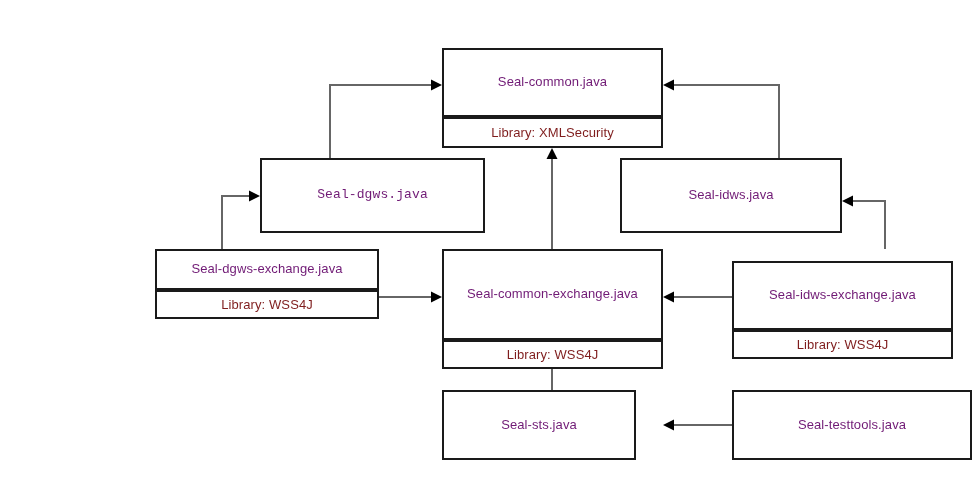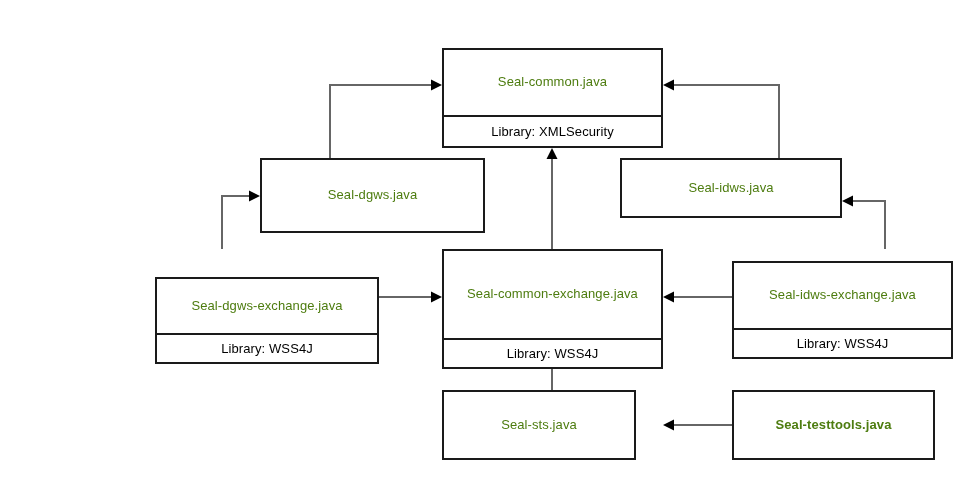--- a/index.html
+++ b/index.html
@@ -36,35 +36,35 @@
     flex-direction: column;
     z-index: 2;
   }
   .node-title {
     flex: 1 1 auto;
     display: flex;
     align-items: center;
     justify-content: center;
     text-align: center;
     font-size: 13px;
-    color: #4d7c0f;
+    color: #701a75;
     line-height: 1.25;
     padding: 2px 6px;
     box-sizing: border-box;
     letter-spacing: 0.1px;
   }
   .node-lib {
     flex: 0 0 auto;
-    border-top: 2px solid #6d28d9;
+    border-top: 4px solid #6d28d9;
     display: flex;
     align-items: center;
     justify-content: center;
     text-align: center;
     font-size: 13px;
-    color: #000000;
+    color: #7f1d1d;
     box-sizing: border-box;
     letter-spacing: 0.1px;
   }
   .edge-line {
     stroke: #666666;
     stroke-width: 2;
     fill: none;
   }
   .edge-head {
     fill: #000000;
@@ -113,39 +113,39 @@
         <polyline class="edge-line" points="732,425 667,425" stroke="#666666"></polyline>
         <path class="edge-head" d="M663,425 L674,419.5 L674,430.5 Z" fill="#000000"></path>
       </g>
     </svg>
 
   <div id="nodes">
       <div class="node" style="left: 442px; top: 48px; width: 221px; height: 100px; border-color: rgb(26, 26, 26);">
         <div class="node-title">Seal-common.java</div>
         <div class="node-lib" style="height: 31px; border-top-color: rgb(26, 26, 26);">Library: XMLSecurity</div>
       </div>
-      <div class="node" style="left: 260px; top: 158px; width: 225px; height: 75px; border-color: rgb(26, 26, 26);">
+      <div class="node" style="left: 260px; top: 158px; width: 225px; height: 75px; border-color: rgb(26, 26, 26); font-family: Liberation Mono, monospace;">
         <div class="node-title">Seal-dgws.java</div>
       </div>
-      <div class="node" style="left: 620px; top: 158px; width: 222px; height: 60px; border-color: rgb(26, 26, 26);">
+      <div class="node" style="left: 620px; top: 158px; width: 222px; height: 75px; border-color: rgb(26, 26, 26);">
         <div class="node-title">Seal-idws.java</div>
       </div>
-      <div class="node" style="left: 155px; top: 249px; width: 224px; height: 87px; border-color: rgb(26, 26, 26); margin-top: 28px;">
+      <div class="node" style="left: 155px; top: 249px; width: 224px; height: 70px; border-color: rgb(26, 26, 26);">
         <div class="node-title">Seal-dgws-exchange.java</div>
         <div class="node-lib" style="height: 29px; border-top-color: rgb(26, 26, 26);">Library: WSS4J</div>
       </div>
       <div class="node" style="left: 442px; top: 249px; width: 221px; height: 120px; border-color: rgb(26, 26, 26);">
         <div class="node-title">Seal-common-exchange.java</div>
         <div class="node-lib" style="height: 29px; border-top-color: rgb(26, 26, 26);">Library: WSS4J</div>
       </div>
       <div class="node" style="left: 732px; top: 249px; width: 221px; height: 98px; border-color: rgb(26, 26, 26); margin-top: 12px;">
         <div class="node-title">Seal-idws-exchange.java</div>
         <div class="node-lib" style="height: 29px; border-top-color: rgb(26, 26, 26);">Library: WSS4J</div>
       </div>
       <div class="node" style="left: 442px; top: 390px; width: 194px; height: 70px; border-color: rgb(26, 26, 26);">
         <div class="node-title">Seal-sts.java</div>
       </div>
-      <div class="node" style="left: 732px; top: 390px; width: 203px; height: 70px; border-color: rgb(26, 26, 26); font-weight: bold;">
+      <div class="node" style="left: 732px; top: 390px; width: 240px; height: 70px; border-color: rgb(26, 26, 26);">
         <div class="node-title">Seal-testtools.java</div>
       </div>
     </div>
 
 </div>
 
 </body></html>

